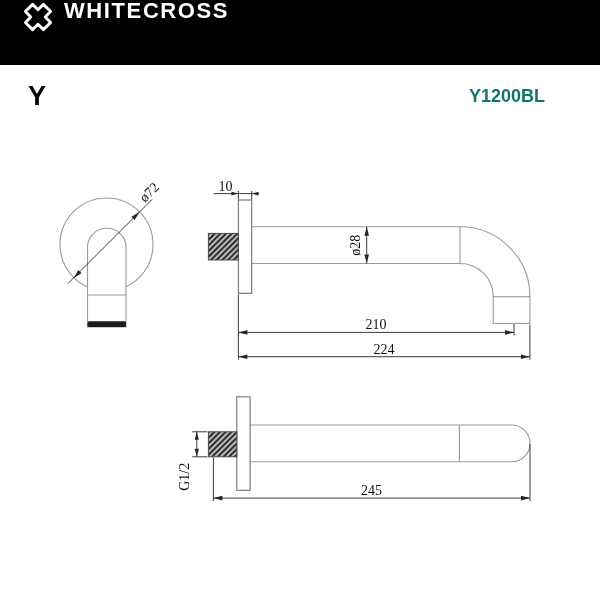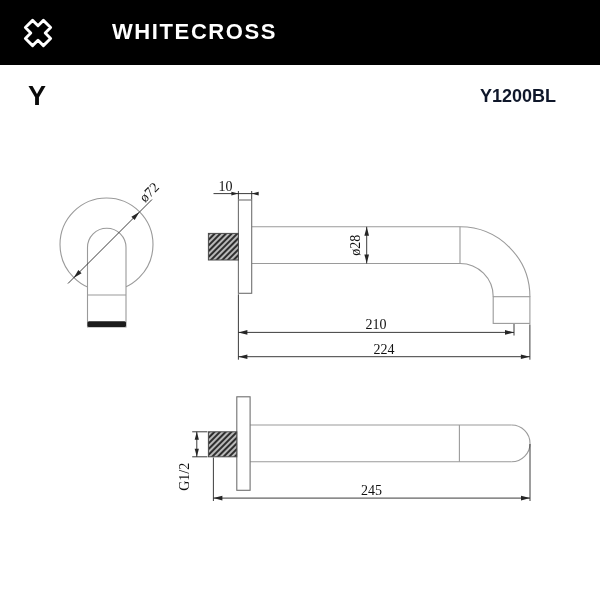--- a/index.html
+++ b/index.html
@@ -1,27 +1,27 @@
 <!DOCTYPE html>
 <html><head>
 <meta charset="utf-8">
 <style>
   * { margin:0; padding:0; box-sizing:border-box; }
   html,body { width:600px; height:600px; background:#fff; overflow:hidden;
               font-family:"Liberation Sans", sans-serif; }
   .page { position:relative; width:600px; height:600px; background:#fff; }
 
   .header { position:absolute; left:0; top:0; width:600px; height:65px;
-            background:#000; display:flex; align-items:center; z-index:2;gap:48px; }
+            background:#000; display:flex; align-items:flex-start; z-index:2; }
   .logo-x { margin-left:21px; width:34px; height:34px; flex:0 0 auto; }
   .brand { color:#fff; font-size:22px; font-weight:600; letter-spacing:1.6px;
            margin-left:9px; margin-top:-2px; }
 
   .series { position:absolute; left:28px; top:81px; font-size:27px; font-weight:700; color:#0a0a0a; z-index:2; }
-  .model  { position:absolute; right:44px; top:86px; font-size:18px; font-weight:700; color:#0f172a; z-index:2; }
+  .model  { position:absolute; right:55px; top:86px; font-size:18px; font-weight:700; color:#0f766e; z-index:2; }
 
   svg.drawing { position:absolute; left:0; top:0; width:600px; height:600px; z-index:1; }
 
   .outline  { stroke:#9a9a9a; stroke-width:1.1; fill:none; }
   .outlinef { stroke:#9a9a9a; stroke-width:1.1; fill:#fff; }
   .part     { stroke:#707070; stroke-width:1.1; fill:#fff; }
   .dim      { stroke:#262626; stroke-width:0.9; fill:none; }
   .arrow    { fill:#262626; stroke:none; }
   .dimtext  { fill:#111; font-family:"Liberation Serif","DejaVu Serif",serif; font-size:14px; }
   .dark     { fill:#1c1c1c; stroke:none; }

